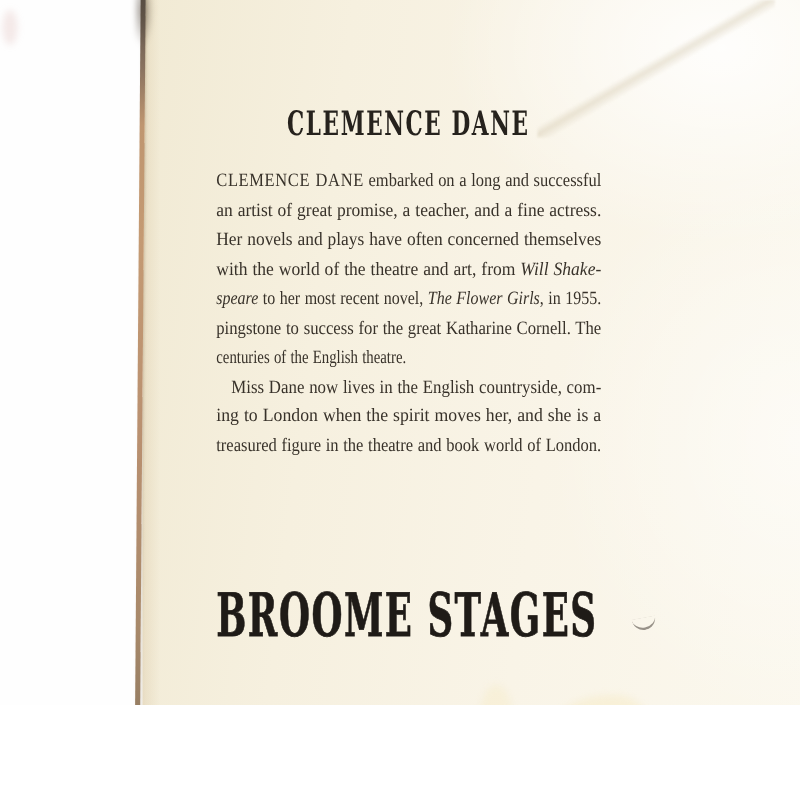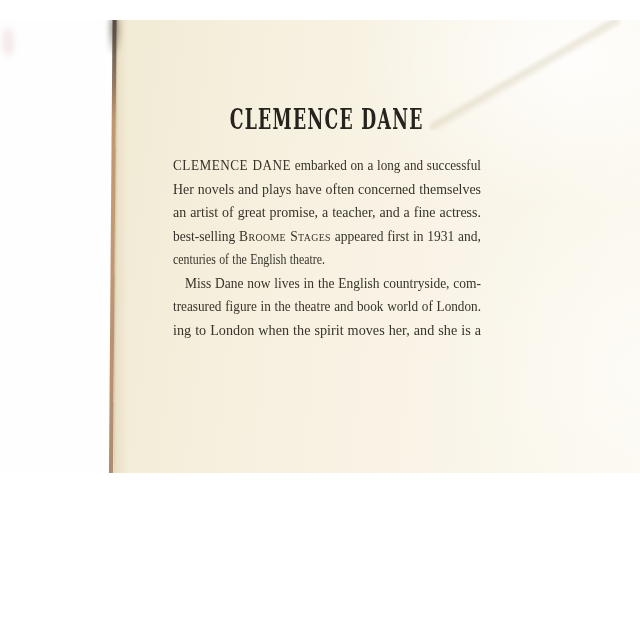--- a/index.html
+++ b/index.html
@@ -2,23 +2,22 @@
 <html style="--paper: #f7f1e0; --ink: #38322a; --heading-ink: #26221d; --title-ink: #1f1b17; --page-edge: #b48c66; --backdrop: #fefefe;"><head>
 <meta charset="utf-8">
 <style>
   :root{
     --paper:#f7f1e0; --ink:#38322a; --page-edge:#b48c66; --backdrop:#fefefe;
     --heading-ink:#26221d; --title-ink:#1f1b17;
   }
   html,body{margin:0;padding:0;}
   body{background:#ffffff;font-family:"Liberation Serif",serif;}
   .photo{
-    position:relative;width:640px;height:453px;overflow:hidden;
+    position:relative;width:640px;height:564px;overflow:hidden;
     background:var(--backdrop,#fefefe);
-    margin-top:20px;
   }
   
   .pink-smudge{
     position:absolute;left:2px;top:8px;width:12px;height:28px;
     background:rgba(205,150,145,0.20);border-radius:50%;filter:blur(3px);
   }
   
   .page{
     position:absolute;left:114px;top:0;width:526px;height:640px;
     background:
@@ -123,26 +122,28 @@
 
   <div class="pencil-mark"></div>
 
   <div class="content">
     <div class="author-heading">
       <span class="fit" style="transform: scaleX(0.639637);">CLEMENCE DANE</span>
     </div>
 
     <div class="bodytext">
         <div class="line"><span class="fitline" style="transform: scaleX(0.877923);"><span class="caps">CLEMENCE DANE</span><span> embarked on a long and successful</span></span></div>
+        <div class="line"><span class="fitline" style="transform: scaleX(0.931921);"><span>an artist of great promise, a teacher, and a fine actress.</span></span></div>
         <div class="line"><span class="fitline" style="transform: scaleX(0.927318);"><span>Her novels and plays have often concerned themselves</span></span></div>
-        <div class="line"><span class="fitline" style="transform: scaleX(0.931921);"><span>an artist of great promise, a teacher, and a fine actress.</span></span></div>
-        <div class="line"><span class="fitline" style="transform: scaleX(0.900256);"><span>best-selling </span><span class="sc">Broome Stages</span><span> appeared first in 1931 and,</span></span></div>
+        <div class="line"><span class="fitline" style="transform: scaleX(0.934794);"><span>with the world of the theatre and art, from </span><span class="i">Will Shake-</span></span></div>
+        <div class="line"><span class="fitline" style="transform: scaleX(0.851969);"><span class="i">speare</span><span> to her most recent novel, </span><span class="i">The Flower Girls</span><span>, in 1955.</span></span></div>
+        <div class="line"><span class="fitline" style="transform: scaleX(0.890898);"><span>pingstone to success for the great Katharine Cornell. The</span></span></div>
         <div class="line"><span class="fitline lastline"><span>centuries of the English theatre.</span></span></div>
         <div class="line"><span class="fitline indent" style="transform: scaleX(0.898672);"><span>Miss Dane now lives in the English countryside, com-</span></span></div>
+        <div class="line"><span class="fitline" style="transform: scaleX(0.945692);"><span>ing to London when the spirit moves her, and she is a</span></span></div>
         <div class="line"><span class="fitline" style="transform: scaleX(0.881535);"><span>treasured figure in the theatre and book world of London.</span></span></div>
-        <div class="line"><span class="fitline" style="transform: scaleX(0.945692);"><span>ing to London when the spirit moves her, and she is a</span></span></div>
       </div>
 
     <div class="book-title">
       <span class="fit" style="transform: scaleX(0.593656);">BROOME STAGES</span>
     </div>
   </div>
 </div>
 
 </body></html>

